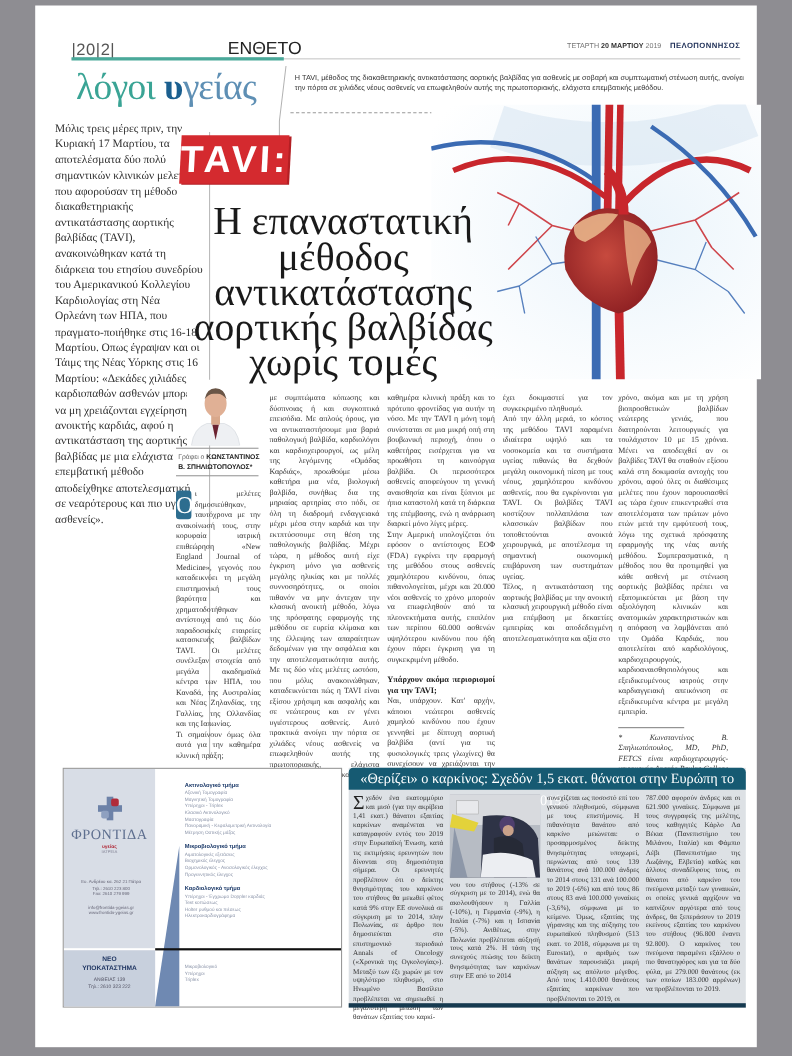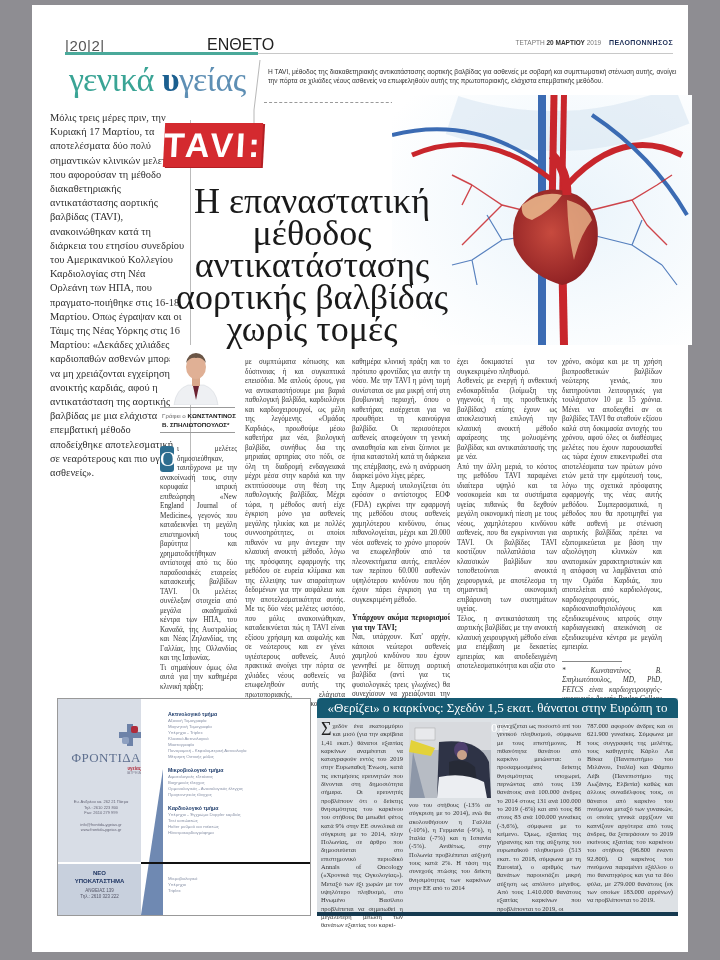--- a/index.html
+++ b/index.html
@@ -55,21 +55,21 @@
   .c4 { left: 425px; top: 353px; width: 100px; }
   .c5 { left: 530px; top: 353px; width: 100px; }
   .dropcap { float: left; width: 14px; height: 26px; background: #2d6d8f; color: #fff; font-size: 22px; line-height: 26px; text-align: center; margin-right: 3px; margin-top: 1px; border-radius: 3px; }
   .footnote-rule { width: 60px; height: 1px; background: #888; margin: 8px 0 5px 0; }
   .footnote { font-style: italic; }
 
   
   .ad { left: 25px; top: 693px; width: 254px; height: 218px; border: 1px solid #999; background: #fff; overflow: hidden; }
   .ad-left { position: absolute; left: 0; top: 0; width: 83px; height: 216px; background: #d8dde6; }
   .ad-wedge { position: absolute; left: 83px; top: 70px; width: 0; height: 0; border-bottom: 146px solid #6f89b2; border-left: 22px solid transparent; }
-  .ad-logo { position: absolute; left: 0; top: 25px; width: 83px; text-align: right; }
+  .ad-logo { position: absolute; left: 0; top: 25px; width: 83px; text-align: center; }
   .ad-brand { font-family: "Liberation Serif", serif; font-size: 13px; color: #5e6f8f; letter-spacing: 0.5px; }
   .ad-sub { font-family: "Liberation Sans", sans-serif; font-size: 4.5px; color: #b02b3a; font-weight: bold; }
   .ad-contact { position: absolute; left: 4px; top: 100px; width: 78px; font-family: "Liberation Sans", sans-serif; font-size: 4px; line-height: 5.6px; color: #667; text-align: center; }
   .ad-new { position: absolute; left: 0; top: 165px; width: 83px; height: 51px; background: #c8d0dd; text-align: center; padding-top: 6px; font-family: "Liberation Sans", sans-serif; }
   .ad-new .t { font-size: 6px; font-weight: bold; color: #1f3562; line-height: 7.5px; }
   .ad-new .a { font-size: 4.5px; color: #556; line-height: 6px; margin-top: 3px; }
   .ad-divider { position: absolute; left: 83px; top: 163px; width: 171px; height: 2px; background: #111; }
   .ad-divider2 { position: absolute; left: 0; top: 163px; width: 83px; height: 2px; background: #fff; }
   .ad-right { position: absolute; left: 110px; top: 7px; width: 140px; font-family: "Liberation Sans", sans-serif; }
   .ad-right h5 { font-size: 5.2px; color: #1d3b6a; font-weight: bold; margin-top: 5px; line-height: 7px; }
@@ -97,21 +97,21 @@
   <div class="abs hdr-section">ΕΝΘΕΤΟ</div>
   <div class="abs hdr-date">
     <span>ΤΕΤΑΡΤΗ</span>
     <b>20 ΜΑΡΤΙΟΥ</b>
     <span>2019</span>
     <span class="paper">ΠΕΛΟΠΟΝΝΗΣΟΣ</span>
   </div>
   <div class="abs hdr-rule-grey"></div>
   <div class="abs hdr-rule-teal"></div>
 
-  <div class="abs logo"><span>γενικά </span><span class="v">υ</span><span class="rest">γείας</span></div>
+  <div class="abs logo"><span>λόγοι </span><span class="v">υ</span><span class="rest">γείας</span></div>
   <svg class="abs pulse" viewBox="0 0 10 90">
       <polyline points="2,90 2,50 8,0" fill="none" stroke="#888" stroke-width="0.6"></polyline>
     </svg>
   <div class="abs intro">Η TAVI, μέθοδος της διακαθετηριακής αντικατάστασης αορτικής βαλβίδας για ασθενείς με σοβαρή και συμπτωματική στένωση αυτής, ανοίγει την πόρτα σε χιλιάδες νέους ασθενείς να επωφεληθούν αυτής της πρωτοποριακής, ελάχιστα επεμβατικής μεθόδου.</div>
   <div class="abs dash"></div>
 
   <svg class="abs heart-img" viewBox="0 0 300 250">
     <defs>
       <radialGradient id="bg" cx="60%" cy="45%" r="70%">
         <stop offset="0%" stop-color="#eaf4fb"></stop>
@@ -177,21 +177,20 @@
 
   <div class="abs col c3">
     <p>καθημέρα κλινική πράξη και το πρότυπο φροντίδας για αυτήν τη νόσο. Με την TAVI η μόνη τομή συνίσταται σε μια μικρή οπή στη βουβωνική περιοχή, όπου ο καθετήρας εισέρχεται για να προωθήσει τη καινούργια βαλβίδα. Οι περισσότεροι ασθενείς αποφεύγουν τη γενική αναισθησία και είναι ξύπνιοι με ήπια καταστολή κατά τη διάρκεια της επέμβασης, ενώ η ανάρρωση διαρκεί μόνο λίγες μέρες.</p>
     <p>Στην Αμερική υπολογίζεται ότι εφόσον ο αντίστοιχος ΕΟΦ (FDA) εγκρίνει την εφαρμογή της μεθόδου στους ασθενείς χαμηλότερου κινδύνου, όπως πιθανολογείται, μέχρι και 20.000 νέοι ασθενείς το χρόνο μπορούν να επωφεληθούν από τα πλεονεκτήματα αυτής, επιπλέον των περίπου 60.000 ασθενών υψηλότερου κινδύνου που ήδη έχουν πάρει έγκριση για τη συγκεκριμένη μέθοδο.</p>
     <h4>Υπάρχουν ακόμα περιορισμοί για την TAVI;</h4>
     <p>Ναι, υπάρχουν. Κατ' αρχήν, κάποιοι νεώτεροι ασθενείς χαμηλού κινδύνου που έχουν γεννηθεί με δίπτυχη αορτική βαλβίδα (αντί για τις φυσιολογικές τρεις γλωχίνες) θα συνεχίσουν να χρειάζονται την κλασική ανοικτή μέθοδο, αφού η TAVI δεν</p>
   </div>
 
   <div class="abs col c4">
     <p>έχει δοκιμαστεί για τον συγκεκριμένο πληθυσμό.</p>
-    <p>Ασθενείς με ενεργή ή ανθεκτική ενδοκαρδίτιδα (λοίμωξη της γηγενούς ή της προσθετικής βαλβίδας) επίσης έχουν ως αποκλειστική επιλογή την κλασική ανοικτή μέθοδο αφαίρεσης της μολυσμένης βαλβίδας και αντικατάστασής της με νέα.</p>
     <p>Από την άλλη μεριά, το κόστος της μεθόδου TAVI παραμένει ιδιαίτερα υψηλό και τα νοσοκομεία και τα συστήματα υγείας πιθανώς θα δεχθούν μεγάλη οικονομική πίεση με τους νέους, χαμηλότερου κινδύνου ασθενείς, που θα εγκρίνονται για TAVI. Οι βαλβίδες TAVI κοστίζουν πολλαπλάσια των κλασσικών βαλβίδων που τοποθετούνται ανοικτά χειρουργικά, με αποτέλεσμα τη σημαντική οικονομική επιβάρυνση των συστημάτων υγείας.</p>
     <p>Τέλος, η αντικατάσταση της αορτικής βαλβίδας με την ανοικτή κλασική χειρουργική μέθοδο είναι μια επέμβαση με δεκαετίες εμπειρίας και αποδεδειγμένη αποτελεσματικότητα και αξία στο</p>
   </div>
 
   <div class="abs col c5">
     <p>χρόνο, ακόμα και με τη χρήση βιοπροσθετικών βαλβίδων νεώτερης γενιάς, που διατηρούνται λειτουργικές για τουλάχιστον 10 με 15 χρόνια. Μένει να αποδειχθεί αν οι βαλβίδες TAVI θα σταθούν εξίσου καλά στη δοκιμασία αντοχής του χρόνου, αφού όλες οι διαθέσιμες μελέτες που έχουν παρουσιασθεί ως τώρα έχουν επικεντρωθεί στα αποτελέσματα των πρώτων μόνο ετών μετά την εμφύτευσή τους, λόγω της σχετικά πρόσφατης εφαρμογής της νέας αυτής μεθόδου. Συμπερασματικά, η μέθοδος που θα προτιμηθεί για κάθε ασθενή με στένωση αορτικής βαλβίδας πρέπει να εξατομικεύεται με βάση την αξιολόγηση κλινικών και ανατομικών χαρακτηριστικών και η απόφαση να λαμβάνεται από την Ομάδα Καρδιάς, που αποτελείται από καρδιολόγους, καρδιοχειρουργούς, καρδιοαναισθησιολόγους και εξειδικευμένους ιατρούς στην καρδιαγγειακή απεικόνιση σε εξειδικευμένα κέντρα με μεγάλη εμπειρία.</p>
     <div class="footnote-rule"></div>
     <p class="footnote">* Κωνσταντίνος Β. Σπηλιωτόπουλος, MD, PhD, FETCS είναι καρδιοχειρουργός-χειρουργός Αορτής Baylor College of Medicine, Houston, Texas, ΗΠΑ. Συνεργάτης και μέλος Ομάδας Καρδιάς ΔΘΚ Αθηνών «Υγεία».</p>
   </div>
 

